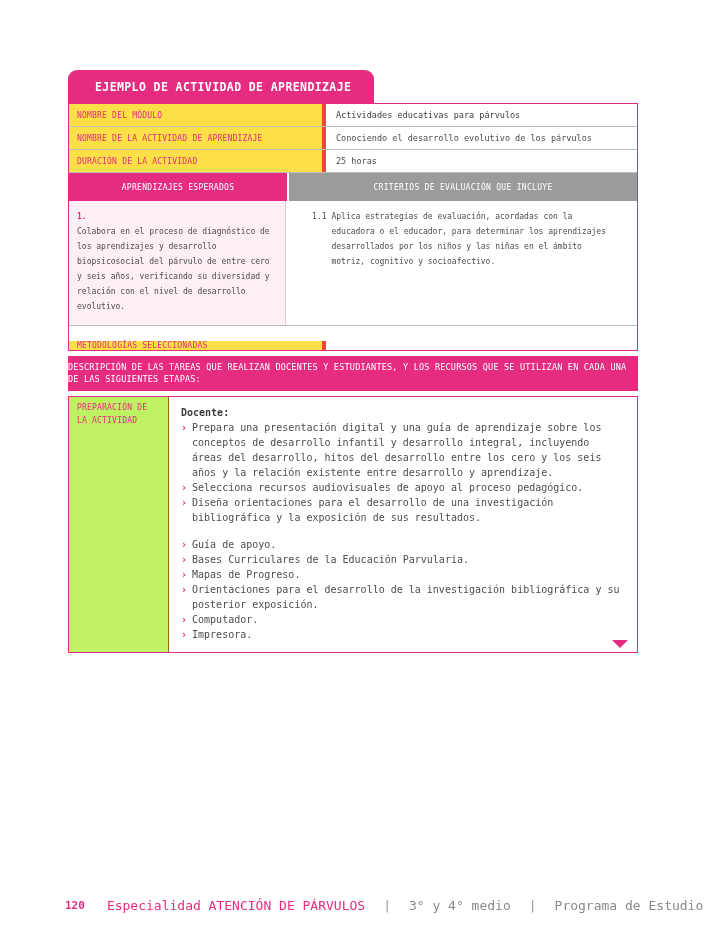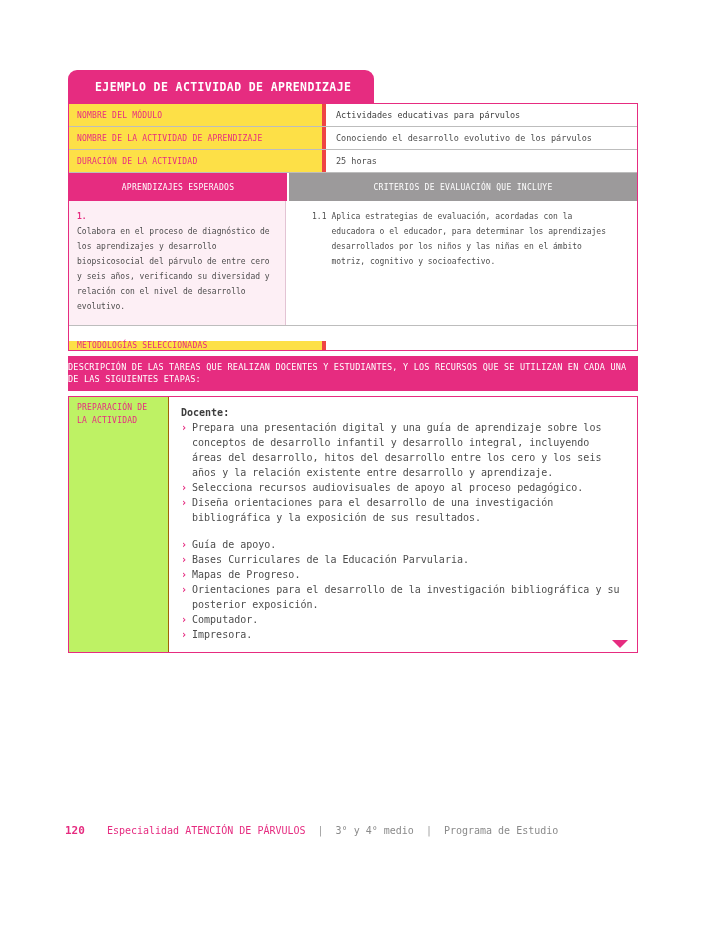--- a/index.html
+++ b/index.html
@@ -57,24 +57,24 @@
   .bullet { display:flex; gap:5px; }
   .bullet-marker { color:#e62c80; font-weight:bold; }
   .bullet-text { flex:1; }
   .section-spacer { height:12px; }
 
   .continuation-arrow { position:absolute; right:9px; bottom:4px; width:0; height:0;
     border-left:8px solid transparent; border-right:8px solid transparent;
     border-top:8px solid #e62c80; }
 
   
-  .footer { position:absolute; left:65px; top:824px; display:flex;
+  .footer { position:absolute; left:65px; top:898px; display:flex;
     align-items:center; }
   .page-number { color:#e62c80; font-size:11px; font-weight:bold; margin-right:22px; }
-  .footer-meta { font-size:10px; color:#8a8a8a; display:flex; gap:12px; align-items:center; }
+  .footer-meta { font-size:13px; color:#8a8a8a; display:flex; gap:18px; align-items:center; }
   .footer-specialty { color:#e62c80; }
   .footer-sep { color:#9a9a9a; }
 </style>
 </head>
 <body>
 
 <div class="content">
 
   <div class="tab">
     <span class="tab-title">EJEMPLO DE ACTIVIDAD DE APRENDIZAJE</span>

